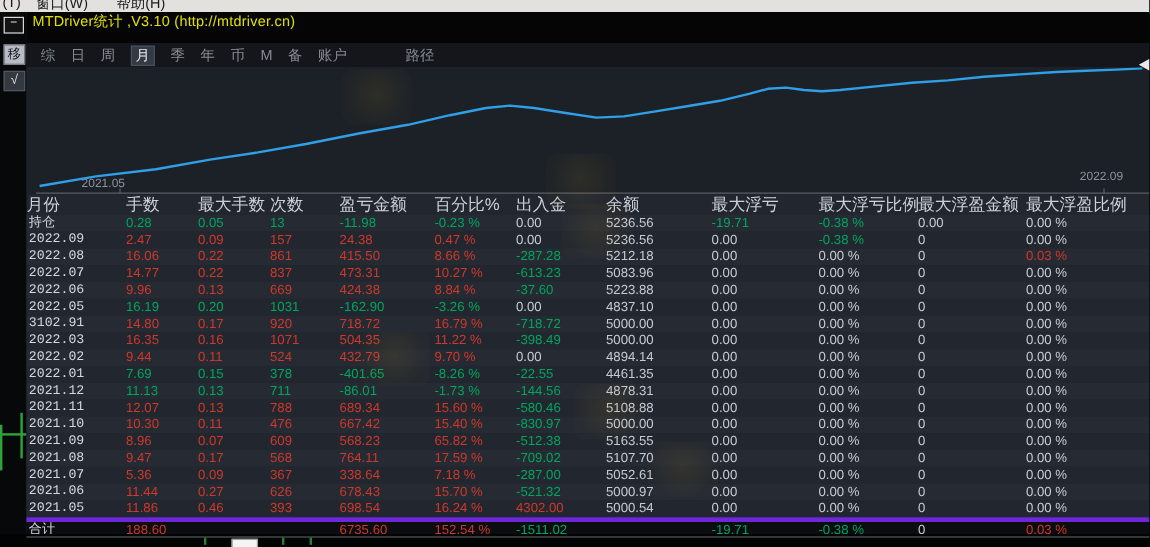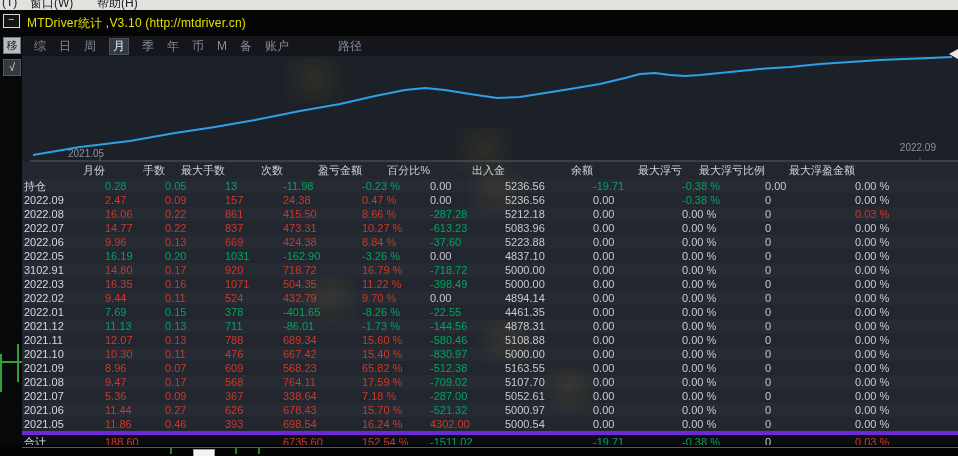--- a/index.html
+++ b/index.html
@@ -16,21 +16,21 @@
           background:#141414;color:#e8e8e8;font-size:10px;line-height:10px;text-align:center;}
   .sbtn1{position:absolute;left:3px;top:27px;width:16px;height:15px;background:#b7bcc4;color:#15171b;
          border:1px solid #73787f;font-size:11px;line-height:14px;text-align:center;}
   .sbtn2{position:absolute;left:3px;top:49px;width:16px;height:15px;background:#34383f;color:#dde1e6;
          border:1px solid #515archive66;border:1px solid #515661;font-size:11px;line-height:14px;text-align:center;}
   .crossh{position:absolute;left:0;top:344px;width:2px;height:38px;background:#2ea339;}
   .crossv{position:absolute;left:17px;top:344px;width:2px;height:38px;background:#2ea339;}
   .crossb{position:absolute;left:0;top:361px;width:38px;height:2px;background:#2ea339;}
   
   .content{position:absolute;left:22px;top:10px;width:936px;height:446px;background:#22272f;}
-  .titlebar{height:26px;background:#050505;display:flex;align-items:center;}
+  .titlebar{height:26px;background:#050505;display:flex;}
   .titlebar span{color:var(--yellow);font-size:12px;padding-left:5px;letter-spacing:.2px;}
   .tabbar{height:20px;background:#14161b;display:flex;align-items:center;gap:13px;padding-left:12px;
           font-size:12px;color:#868c94;}
   .tab{cursor:default;}
   .tab.sel{background:#343a44;color:#e9ecf1;border:1px solid #4a515c;padding:0 3px;line-height:15px;}
   .pathlbl{margin-left:36px;}
   
   .chart{position:relative;height:106px;background:#1c2127;overflow:visible;}
   .chart-svg{position:absolute;left:8px;top:0;}
   .chart-svg polyline{stroke:var(--chartline);stroke-width:2;fill:none;stroke-linejoin:round;}
@@ -38,29 +38,29 @@
   .chart-svg .tick{stroke:#5c6066;stroke-width:1;}
   .xlab{position:absolute;font-size:10px;color:#8d939b;}
   .xlab.start{left:46px;top:92px;}
   .xlab.end{right:22px;top:86px;}
   .endarrow{position:absolute;right:0;top:-7px;width:0;height:0;
             border-top:5px solid transparent;border-bottom:5px solid transparent;
             border-right:9px solid #e9e9e9;}
   
   .table{font-size:11px;}
   .thead,.trow{display:grid;grid-template-columns:83px 60px 60px 58px 79px 68px 75px 88px 89px 83px 90px 1fr;}
-  .thead{height:17px;line-height:17px;color:#ccd1d8;font-size:11px;text-align:right;}
+  .thead{height:17px;line-height:17px;color:#ccd1d8;font-size:14px;}
   .trow{height:14px;line-height:14px;}
   .trow:nth-child(odd){background:#252a33;}
   .trow:nth-child(even){background:#22272f;}
   .trow.total{background:#0b0d10;border-top:4px solid #6d28d9;height:15px;line-height:15px;}
   .tcell{white-space:nowrap;overflow:hidden;}
   .tcell.month{padding-left:2px;}
   .thead .tcell{padding-left:0;}
-  .c-r{color:var(--red);} .c-g{color:var(--green);} .c-n{color:var(--neutral);} .c-w{color:var(--monthcol);}
+  .c-r{color:var(--red);} .c-g{color:var(--green);} .c-n{color:var(--neutral);} .c-w{color:var(--monthcol);font-family:Liberation Mono, monospace;}
   
   .bottomstrip{position:absolute;left:0;top:445px;width:958px;height:11px;background:#020303;}
   .bottomstrip .hairline{position:absolute;left:22px;top:2px;width:936px;height:1px;background:#555a60;}
   .whitebox{position:absolute;left:193px;top:4px;width:20px;height:6px;background:#f4f4f2;border:1px solid #9aa0a6;}
   .btick{position:absolute;top:3px;width:2px;height:6px;background:#2f7d33;}
   .bt1{left:170px;} .bt2{left:235px;} .bt3{left:258px;}
   
   .wm{position:absolute;width:58px;height:46px;border-radius:10px;opacity:.55;pointer-events:none;
       background:radial-gradient(circle at 50% 45%, rgba(196,152,44,.20), rgba(196,152,44,.04) 70%);}
   .wm1{left:285px;top:58px;} .wm2{left:455px;top:128px;} .wm3{left:468px;top:170px;}
@@ -124,20 +124,21 @@
         <div class="tcell">手数</div>
         <div class="tcell">最大手数</div>
         <div class="tcell">次数</div>
         <div class="tcell">盈亏金额</div>
         <div class="tcell">百分比%</div>
         <div class="tcell">出入金</div>
         <div class="tcell">余额</div>
         <div class="tcell">最大浮亏</div>
         <div class="tcell">最大浮亏比例</div>
         <div class="tcell">最大浮盈金额</div>
+        <div class="tcell">最大浮盈比例</div>
       </div>
       <div>
           <div class="trow">
             <div class="tcell c-w month">持仓</div>
             <div class="tcell c-g">0.28</div>
             <div class="tcell c-g">0.05</div>
             <div class="tcell c-g">13</div>
             <div class="tcell c-g">-11.98</div>
             <div class="tcell c-g">-0.23 %</div>
             <div class="tcell c-n">0.00</div>

